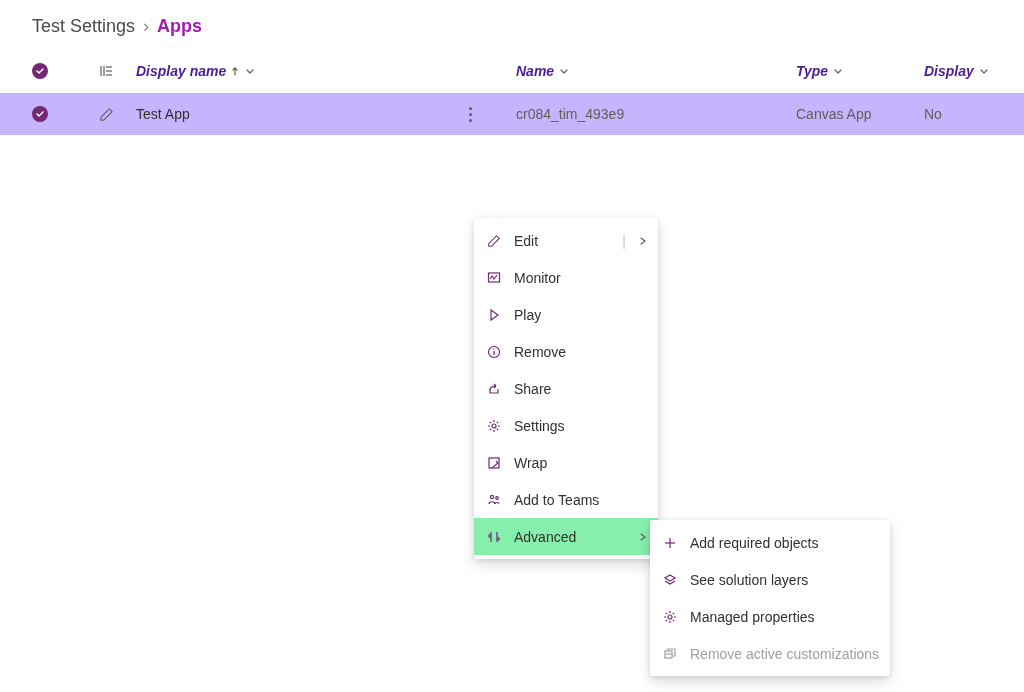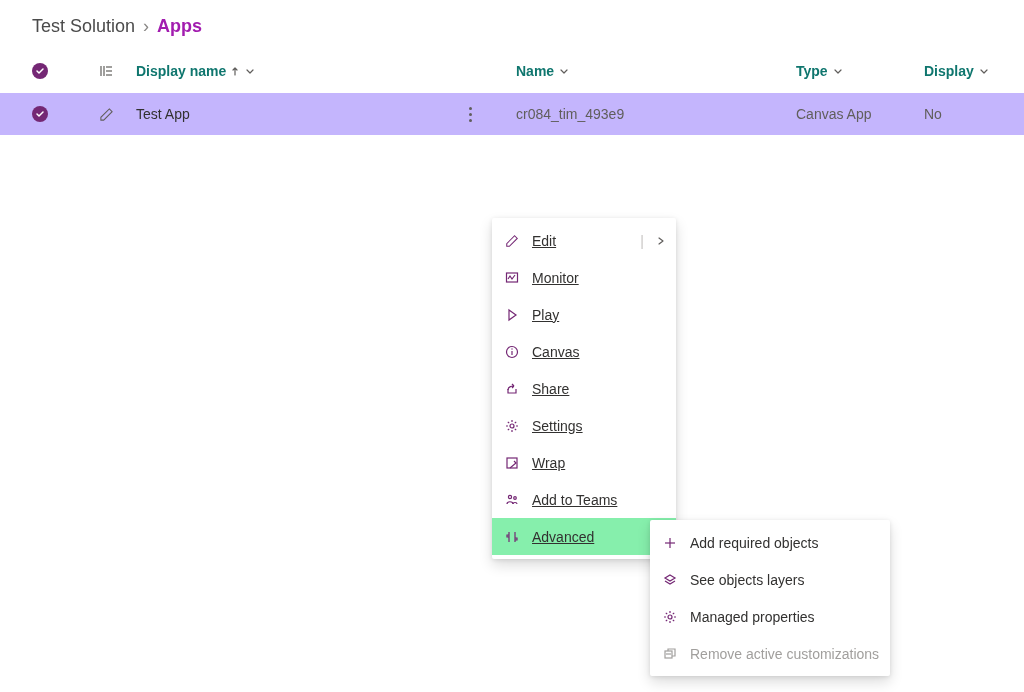--- a/index.html
+++ b/index.html
@@ -30,21 +30,22 @@
   .table-wrap { padding: 0 0 0 0; position: relative; }
   .thead, .trow {
     display: grid;
     grid-template-columns: 76px 56px 380px 280px 128px 104px;
     align-items: center;
     height: 42px;
   }
   .thead {
     height: 44px;
     font-weight: 600;
-    color: #0f766e;
+    color: #4c1d95;
+    font-style: italic;
   }
   .thead .cell { display: flex; align-items: center; gap: 4px; }
   .trow {
     background: #c4b5fd;
   }
   .cell { padding-left: 4px; }
   .cell.center { display:flex; justify-content:center; align-items:center; }
   .name-val { color: #605e5c; }
   .head-icon svg { stroke: #605e5c; }
   .check-circle {
@@ -65,21 +66,21 @@
 
   
   .menu {
     position: absolute;
     background: #ffffff;
     box-shadow: 0 6px 14px rgba(0,0,0,0.14), 0 1px 4px rgba(0,0,0,0.10);
     border-radius: 2px;
     padding: 4px 0;
     min-width: 184px;
   }
-  .menu.primary { top: 169px; left: 492px; width: 184px; text-decoration: underline; }
+  .menu.primary { top: 169px; left: 474px; width: 184px; }
   .menu.secondary { top: 471px; left: 650px; width: 240px; }
 
   .menu-item {
     display: flex;
     align-items: center;
     height: 37px;
     padding: 0 10px 0 12px;
     gap: 12px;
     cursor: pointer;
     color: #323130;
@@ -100,21 +101,21 @@
 
   .col-chev { color:#605e5c; }
   .sort-up { color:#605e5c; }
 
   svg { overflow: visible; }
 </style>
 </head>
 <body>
 
 <div class="breadcrumb">
-  <span class="parent">Test Solution</span>
+  <span class="parent">Test Settings</span>
   <span class="sep">›</span>
   <span class="current">Apps</span>
 </div>
 
 <div class="table-wrap">
 
   <div class="thead">
     <div class="cell center">
       <span class="check-circle">
         <svg width="10" height="10" viewBox="0 0 10 10">
@@ -219,21 +220,21 @@
       <span class="mi-label">Play</span>
     </div>
     <div class="menu-item">
       <span class="mi-icon">
         <svg width="14" height="14" viewBox="0 0 14 14" stroke="currentColor" stroke-width="1.2" fill="none">
             <circle cx="7" cy="7" r="5.5"></circle>
             <line x1="7" y1="6" x2="7" y2="10"></line>
             <circle cx="7" cy="4" r="0.7" fill="currentColor" stroke="none"></circle>
           </svg>
       </span>
-      <span class="mi-label">Canvas</span>
+      <span class="mi-label">Remove</span>
     </div>
     <div class="menu-item">
       <span class="mi-icon">
         <svg width="14" height="14" viewBox="0 0 14 14" stroke="currentColor" stroke-width="1.2" fill="none">
             <path d="M3 8 C3 5 6 4 9 4 M9 4 L7 2 M9 4 L7 6"></path>
             <path d="M3 7 L3 11 L11 11 L11 7"></path>
           </svg>
       </span>
       <span class="mi-label">Share</span>
     </div>
@@ -292,21 +293,21 @@
       </span>
       <span class="mi-label">Add required objects</span>
     </div>
     <div class="menu-item">
       <span class="mi-icon">
         <svg width="14" height="14" viewBox="0 0 14 14" stroke="currentColor" stroke-width="1.2" fill="none">
             <path d="M7 2 L12 5 L7 8 L2 5 Z"></path>
             <path d="M2 8 L7 11 L12 8"></path>
           </svg>
       </span>
-      <span class="mi-label">See objects layers</span>
+      <span class="mi-label">See solution layers</span>
     </div>
     <div class="menu-item">
       <span class="mi-icon">
         <svg width="14" height="14" viewBox="0 0 14 14" stroke="currentColor" stroke-width="1.2" fill="none">
             <circle cx="7" cy="7" r="2"></circle>
             <path d="M7 1 L7 3 M7 11 L7 13 M1 7 L3 7 M11 7 L13 7 M2.8 2.8 L4.2 4.2 M9.8 9.8 L11.2 11.2 M11.2 2.8 L9.8 4.2 M4.2 9.8 L2.8 11.2"></path>
           </svg>
       </span>
       <span class="mi-label">Managed properties</span>
     </div>

